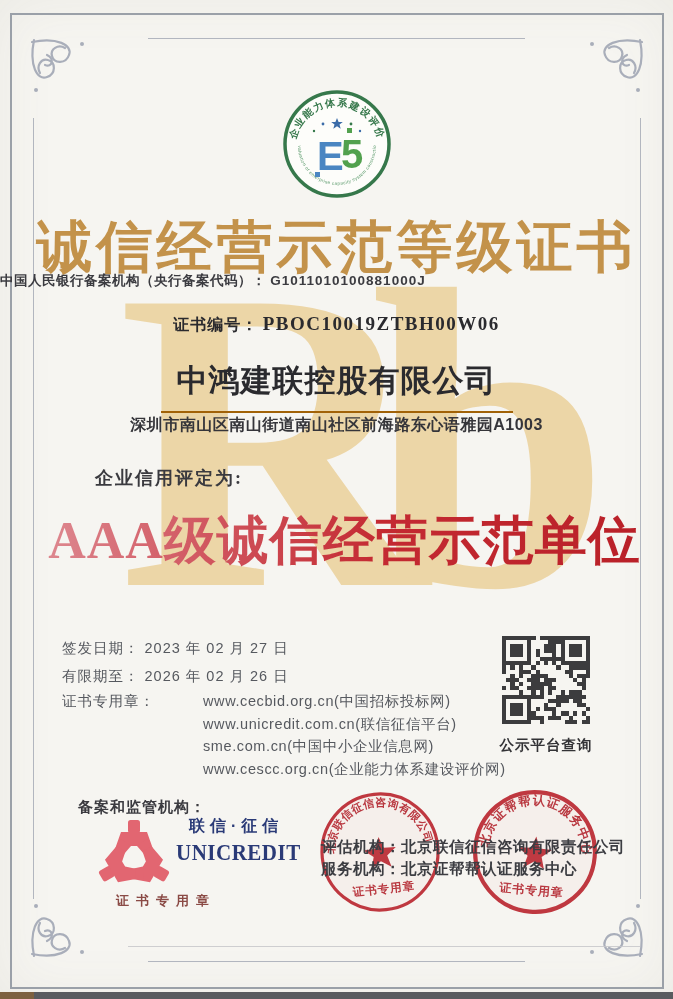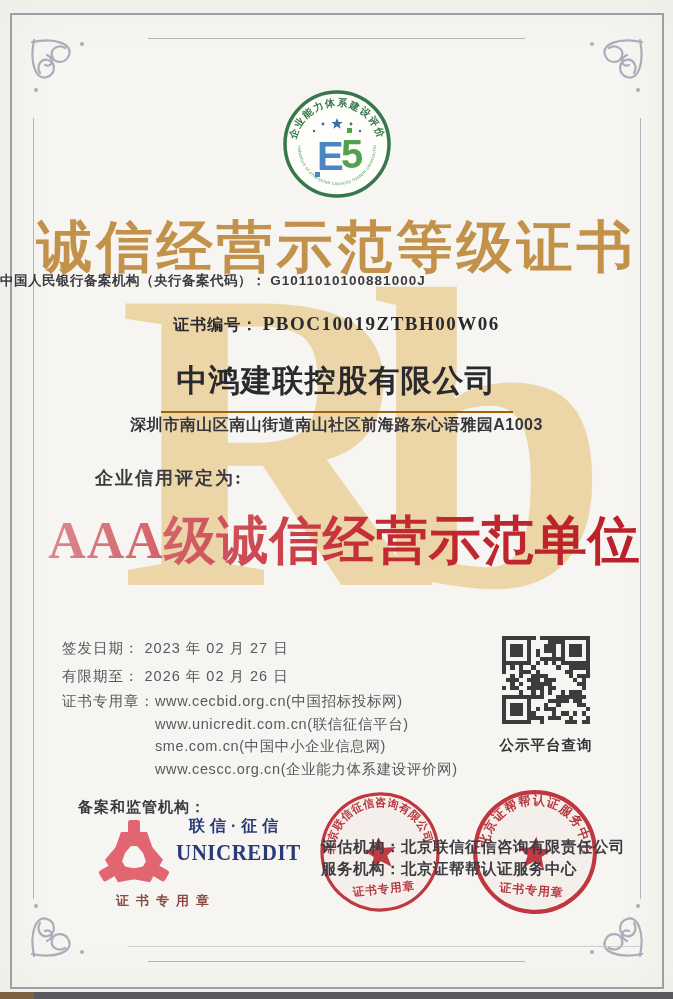--- a/index.html
+++ b/index.html
@@ -53,21 +53,21 @@
     position:absolute;top:506px;left:0;right:0;text-align:center;
     font-family:"Liberation Serif",serif;font-weight:900;font-size:52px;letter-spacing:1px;
     color:#c2262e;
     background-image:linear-gradient(95deg,#e0939a 0%,#d4636c 22%,#c42a32 55%,#b81f27 100%);
     -webkit-background-clip:text;background-clip:text;margin-left:16px;
     -webkit-text-fill-color:transparent;
   }
   .meta{position:absolute;left:62px;top:634px;color:#56595f;font-size:14.5px;letter-spacing:1px;line-height:28px;}
   .meta .row{white-space:nowrap;}
   .meta .urlrow{display:flex;}
-  .meta .urls{line-height:22.5px;letter-spacing:0.6px;}
+  .meta .urls{line-height:22.5px;letter-spacing:0.6px;margin-left:48px;}
   
   .qr{position:absolute;left:497px;top:631px;padding:5px;background:transparent;}
   .qr-grid{display:grid;grid-template-columns:repeat(21,4.2px);grid-auto-rows:4.2px;}
   .qr-grid .d{background:#3c3c3e;}
   .qr-caption{position:absolute;left:497px;top:736px;width:98px;text-align:center;font-size:14.5px;font-weight:bold;color:#333336;letter-spacing:1px;}
   
   .regulator-label{position:absolute;left:78px;top:798px;font-family:"Liberation Serif",serif;font-weight:bold;font-size:15px;color:#3b3b40;letter-spacing:1px;}
   .pboc{position:absolute;left:94px;top:816px;width:80px;height:78px;}
   .pboc-name{position:absolute;left:76px;top:892px;width:180px;text-align:center;font-family:"Liberation Serif",serif;font-weight:bold;font-size:13px;color:#8a4a45;letter-spacing:7px;}
   .unicredit-en{position:absolute;left:176px;top:841px;font-family:"Liberation Serif",serif;font-weight:900;font-size:21px;color:#2a3a77;letter-spacing:0.5px;transform:scaleY(1.06);}

